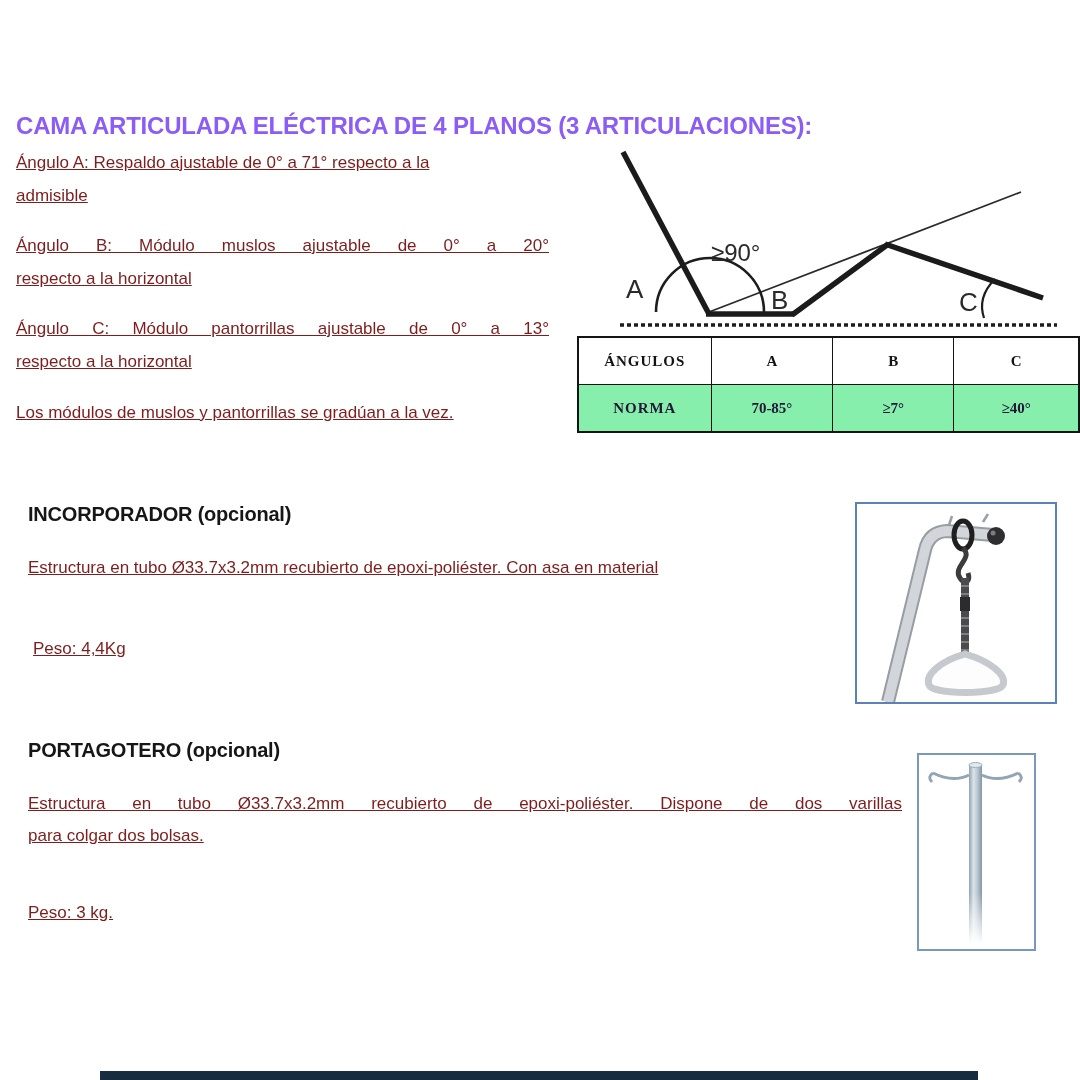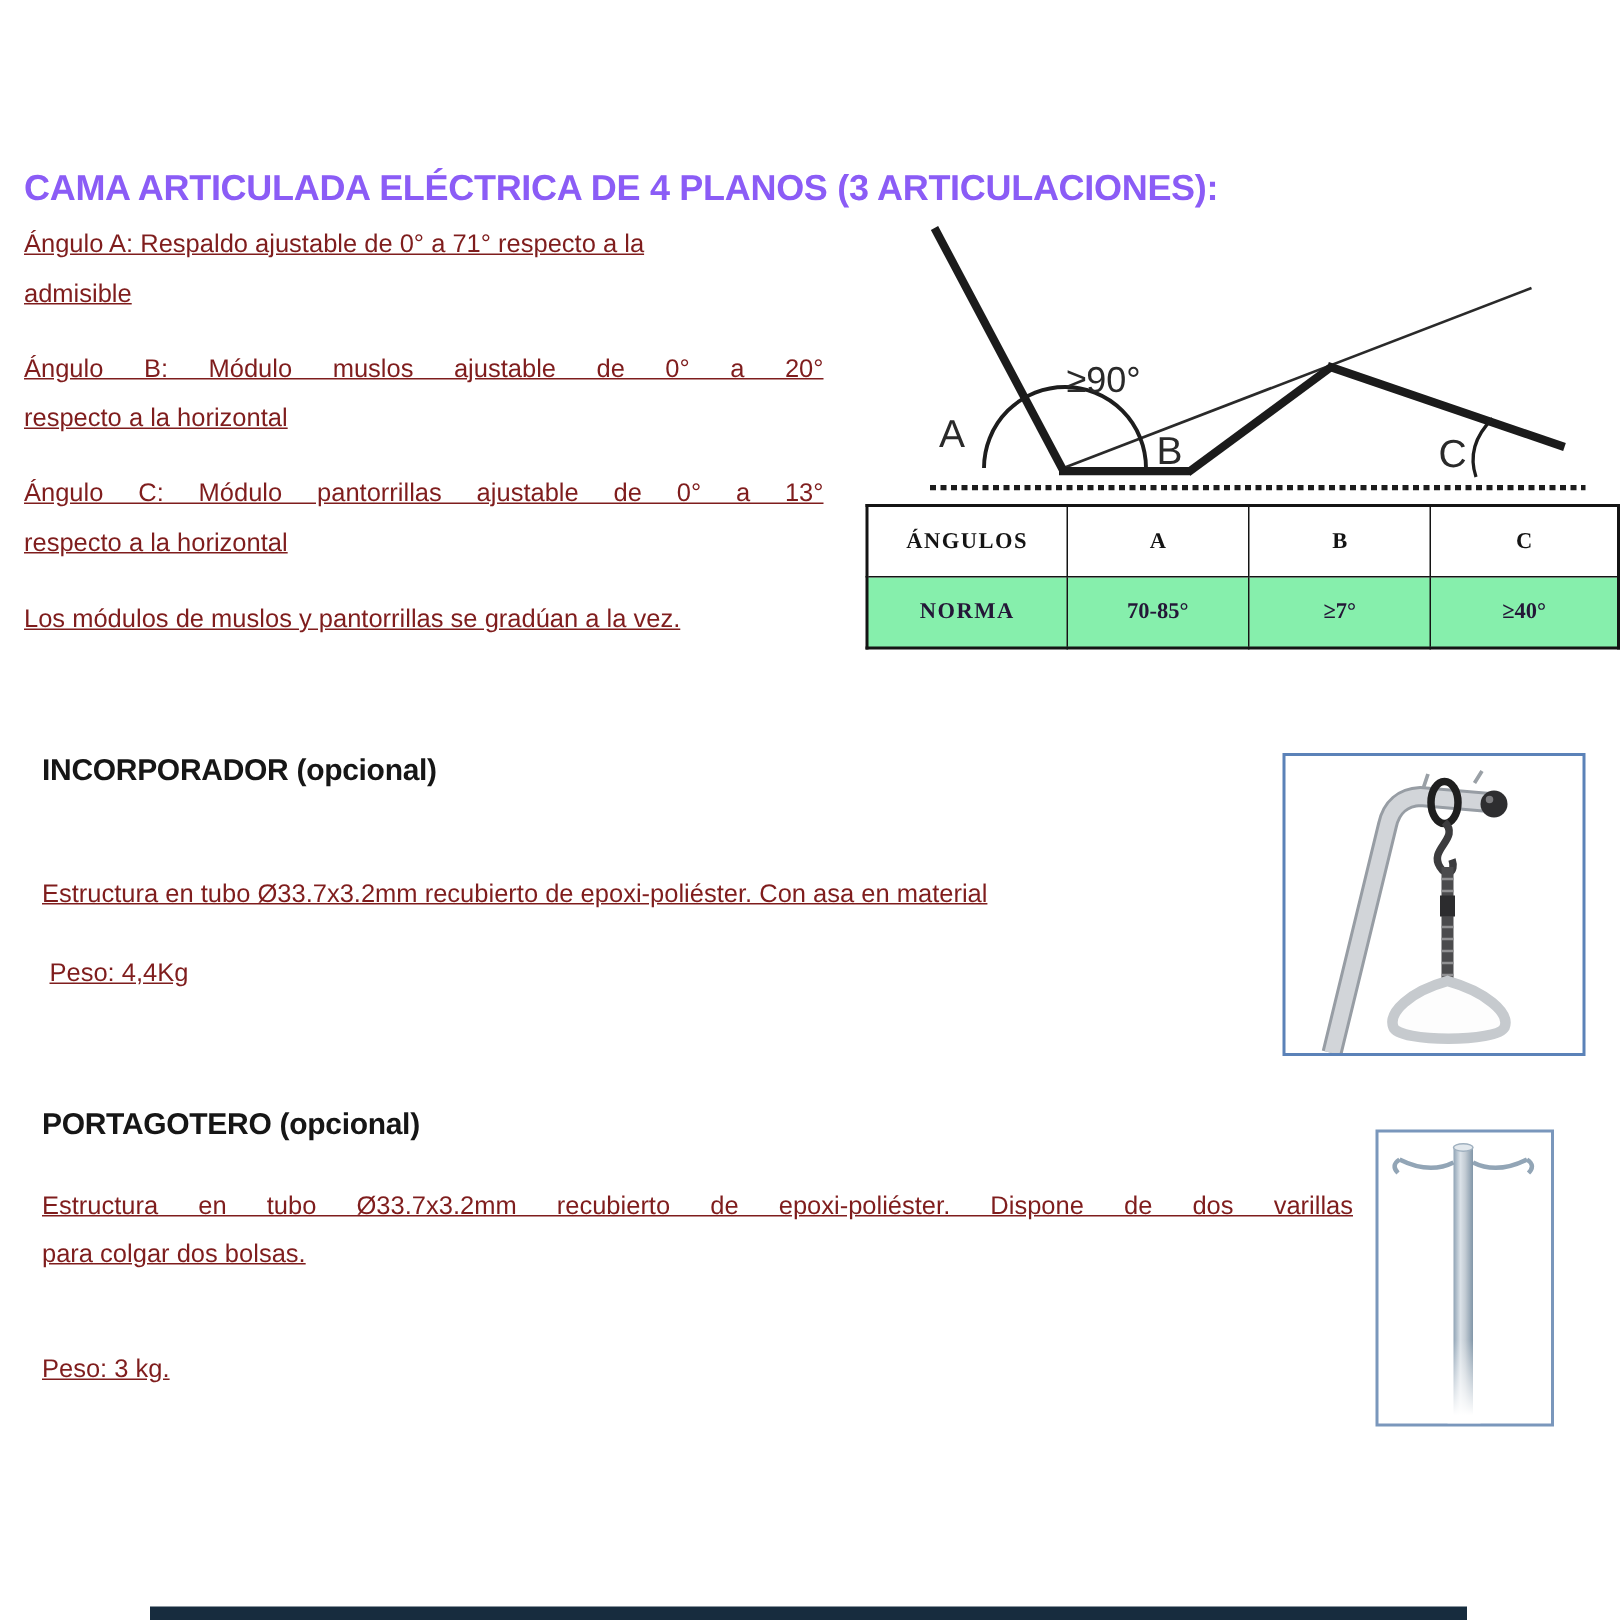--- a/index.html
+++ b/index.html
@@ -95,21 +95,21 @@
     <td class="c0">NORMA</td>
     <td class="c1">70-85°</td>
     <td class="c2">≥7°</td>
     <td class="c3">≥40°</td>
   </tr>
 </tbody>
   </table>
 
 <div class="abs section-heading" style="left:28px;top:503px;">INCORPORADOR (opcional)</div>
 
-<div class="abs para" style="left:28px;top:580px;width:815px;line-height:32px;">
+<div class="abs para" style="left:28px;top:552px;width:815px;line-height:32px;">
   <div>Estructura en tubo Ø33.7x3.2mm recubierto de epoxi-poliéster. Con asa en material</div>
 </div>
 
 <div class="abs para" style="left:33px;top:632px;">Peso: 4,4Kg</div>
 
 <div class="abs img-box1">
   <svg width="198" height="198" viewBox="0 0 198 198">
 
     <path d="M 31 198 L 68 46 Q 72 28 90 27 L 136 31" fill="none" stroke="#979da4" stroke-width="14"></path>
     <path d="M 31 198 L 68 46 Q 72 28 90 27 L 136 31" fill="none" stroke="#d2d5d9" stroke-width="10"></path>

